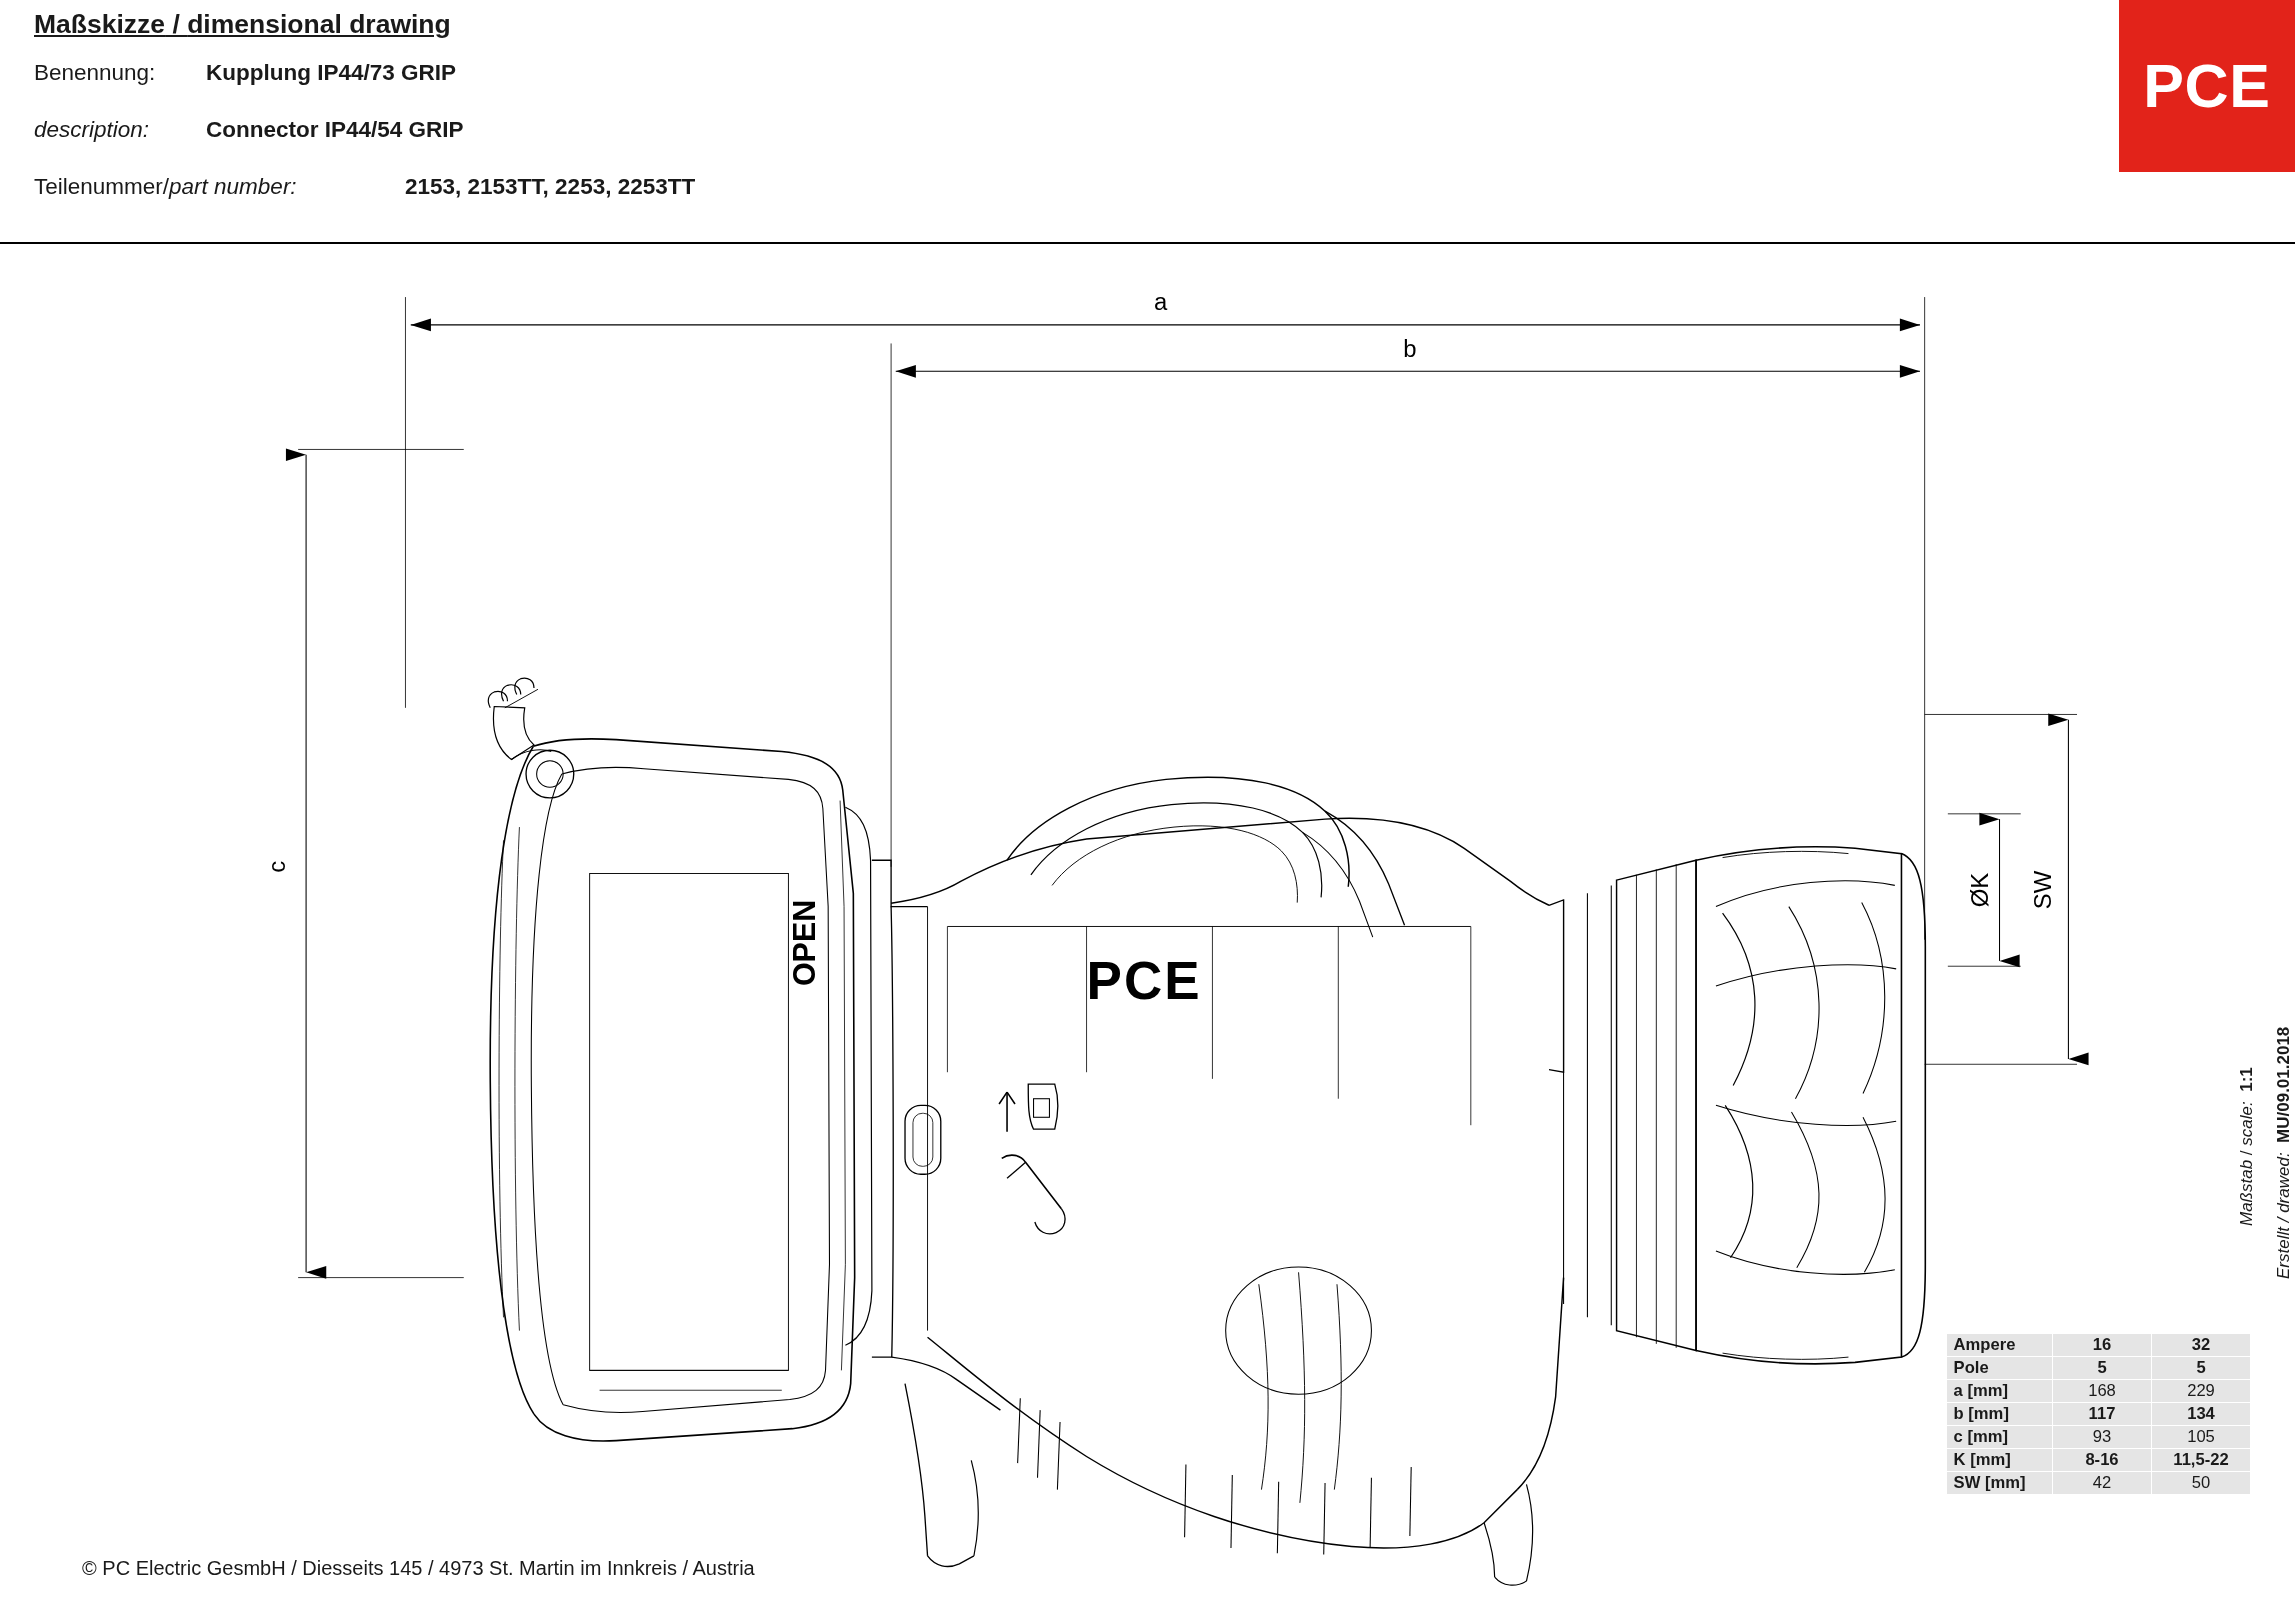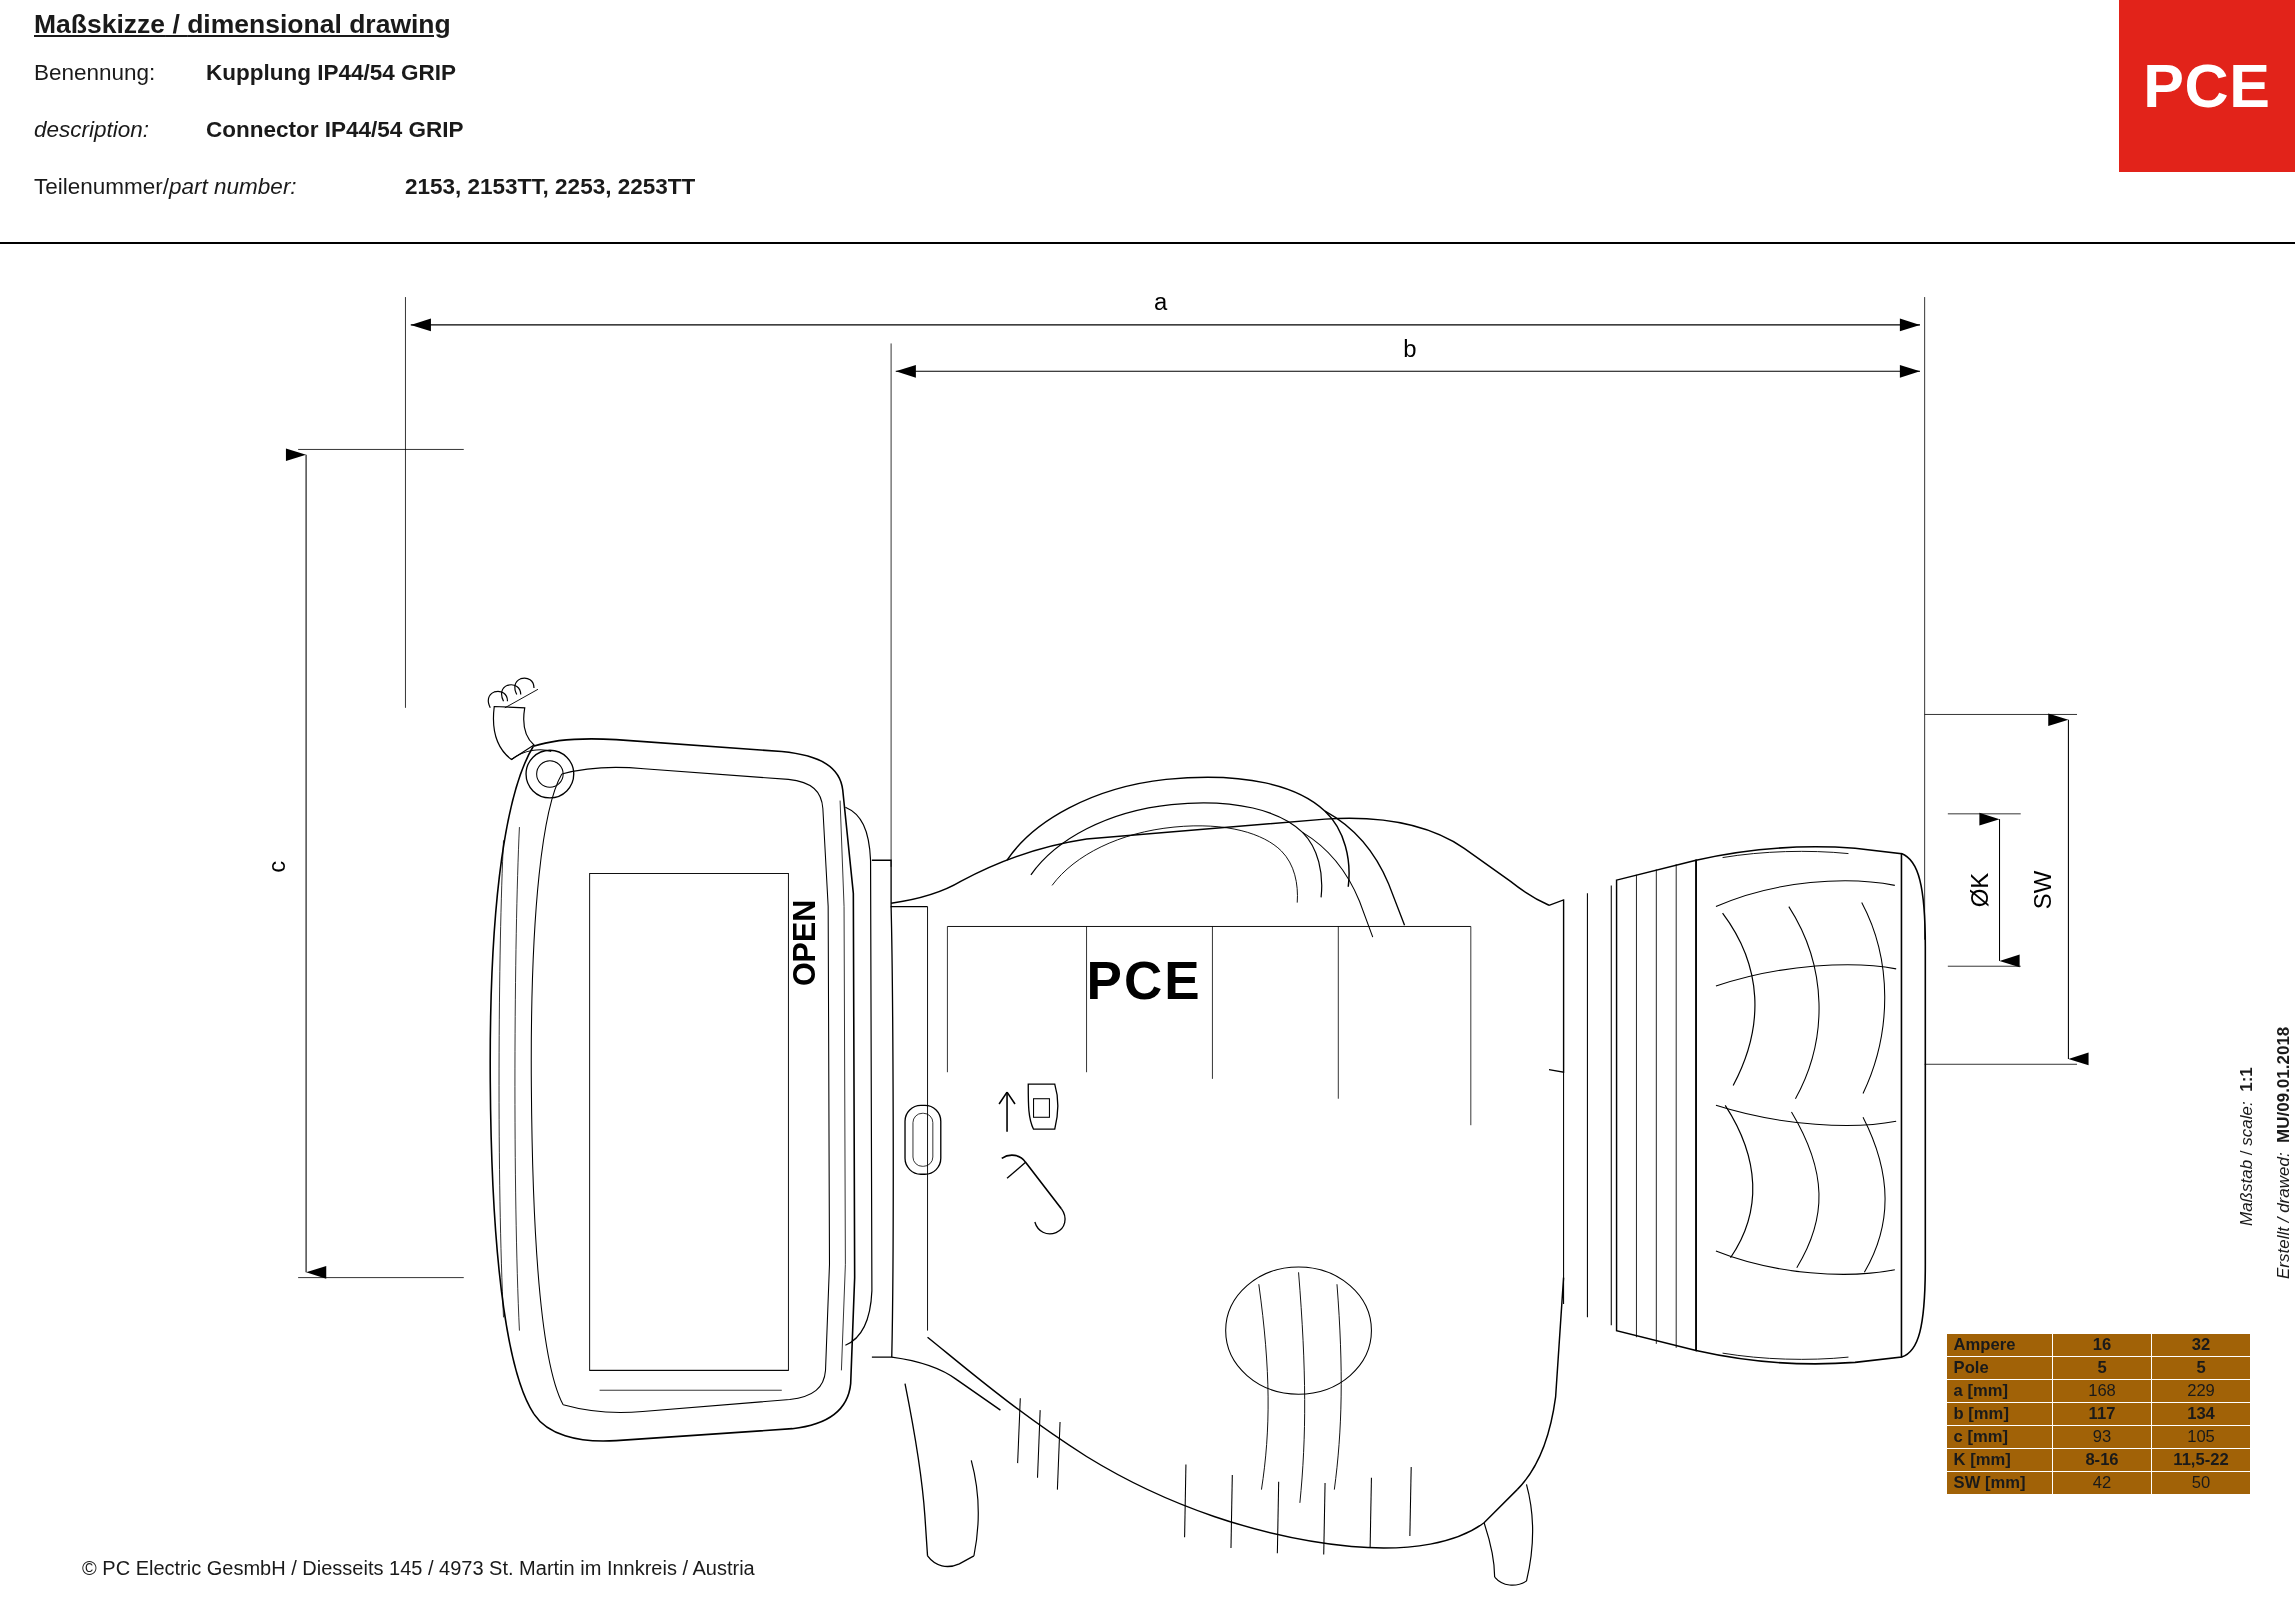--- a/index.html
+++ b/index.html
@@ -91,21 +91,21 @@
     position: absolute;
     left: 1946px;
     top: 1333px;
     border-collapse: collapse;
     font-size: 16.6px;
   }
   .spec-table td {
     border: 0.7px solid #ffffff;
     height: 23px;
     padding: 0 6.6px;
-    background: #a16207;
+    background: #e5e5e5;
     text-align: center;
     white-space: nowrap;
   }
   .spec-table td.rowlbl {
     text-align: left;
     font-weight: bold;
     width: 106px;
   }
   .spec-table td.c16 { width: 99px; }
   .spec-table td.c32 { width: 99px; }
@@ -130,21 +130,21 @@
 <body>
 
 <div class="header">
 
   <div class="title-line">
     <span class="de">Maßskizze</span><span class="sep"> / </span><span class="en">dimensional drawing</span>
   </div>
 
   <div class="meta-row" id="row-benennung">
     <span class="lbl">Benennung:</span>
-    <span class="val valpos">Kupplung IP44/54 GRIP</span>
+    <span class="val valpos">Kupplung IP44/73 GRIP</span>
   </div>
 
   <div class="meta-row" id="row-description">
     <span class="lbl lbl-it">description:</span>
     <span class="val valpos">Connector IP44/54 GRIP</span>
   </div>
 
   <div class="meta-row" id="row-partnumber">
     <span class="lbl">Teilenummer</span><span class="lbl"> / </span><span class="lbl lbl-it">part number:</span>
     <span class="val" style="position:absolute; left:371px; top:0;">2153, 2153TT, 2253, 2253TT</span>

